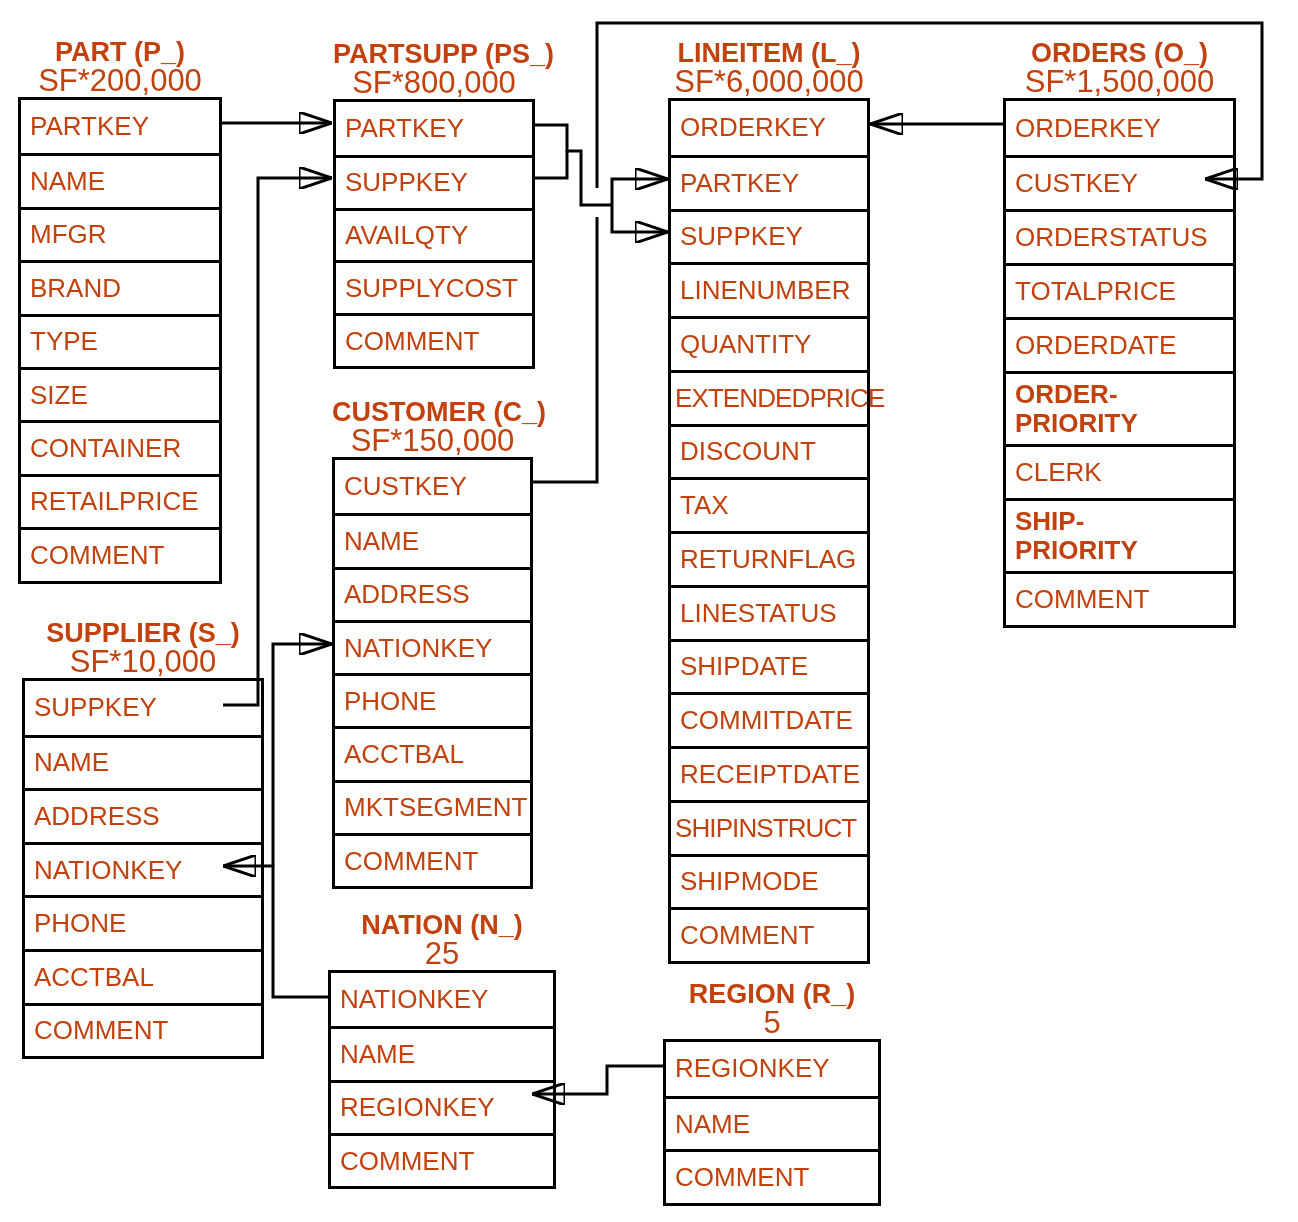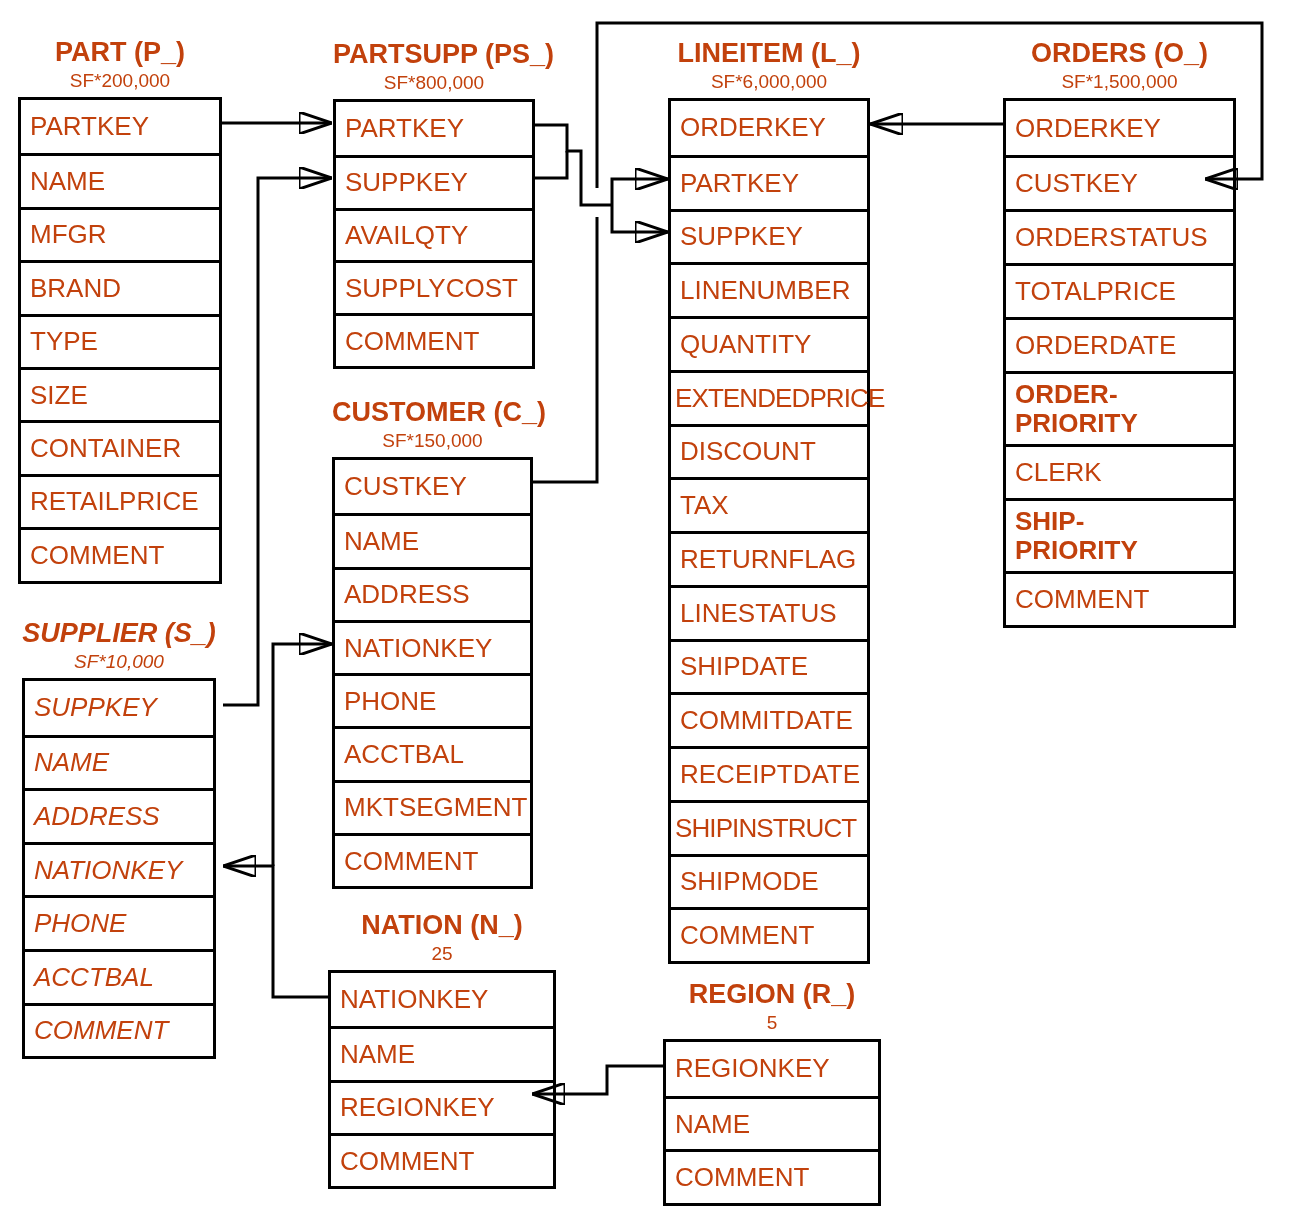--- a/index.html
+++ b/index.html
@@ -14,21 +14,21 @@
   }
   .tbl { position: absolute; }
   .t-title {
     font-weight: bold;
     font-size: 27px;
     line-height: 30px;
     text-align: center;
     white-space: nowrap;
   }
   .t-sub {
-    font-size: 19px;
+    font-size: 31px;
     line-height: 27px;
     text-align: center;
     margin-bottom: 3px;
     white-space: nowrap;
   }
   .t-box {
     border: 3px solid #000000;
     background: #ffffff;
   }
   .row {
@@ -45,21 +45,21 @@
   .row:first-child { border-top: none; }
   .row.tall { height: 73px; font-weight: bold; }
   .row.tight { letter-spacing: -0.9px; padding-left: 4px; align-items: center; }
 
   
   #part     { left: 18px;   top: 37px;  width: 204px; --rh: 53.4px; }
   #partsupp { left: 333px;  top: 39px;  width: 202px; --rh: 52.8px; }
   #lineitem { left: 668px;  top: 38px;  width: 202px; --rh: 53.75px; }
   #orders   { left: 1003px; top: 38px;  width: 233px; --rh: 54px; }
   #customer { left: 332px;  top: 397px; width: 201px; --rh: 53.3px; }
-  #supplier { left: 22px;   top: 618px; width: 194px; font-style: italic; --rh: 53.6px; }
+  #supplier { left: 22px;   top: 618px; width: 242px; --rh: 53.6px; }
   #nation   { left: 328px;  top: 910px; width: 228px; --rh: 53.3px; }
   #region   { left: 663px;  top: 979px; width: 218px; --rh: 53.7px; }
 
   svg.links {
     position: absolute;
     left: 0; top: 0;
     width: 1298px; height: 1222px;
     pointer-events: none;
     z-index: 5;
   }

